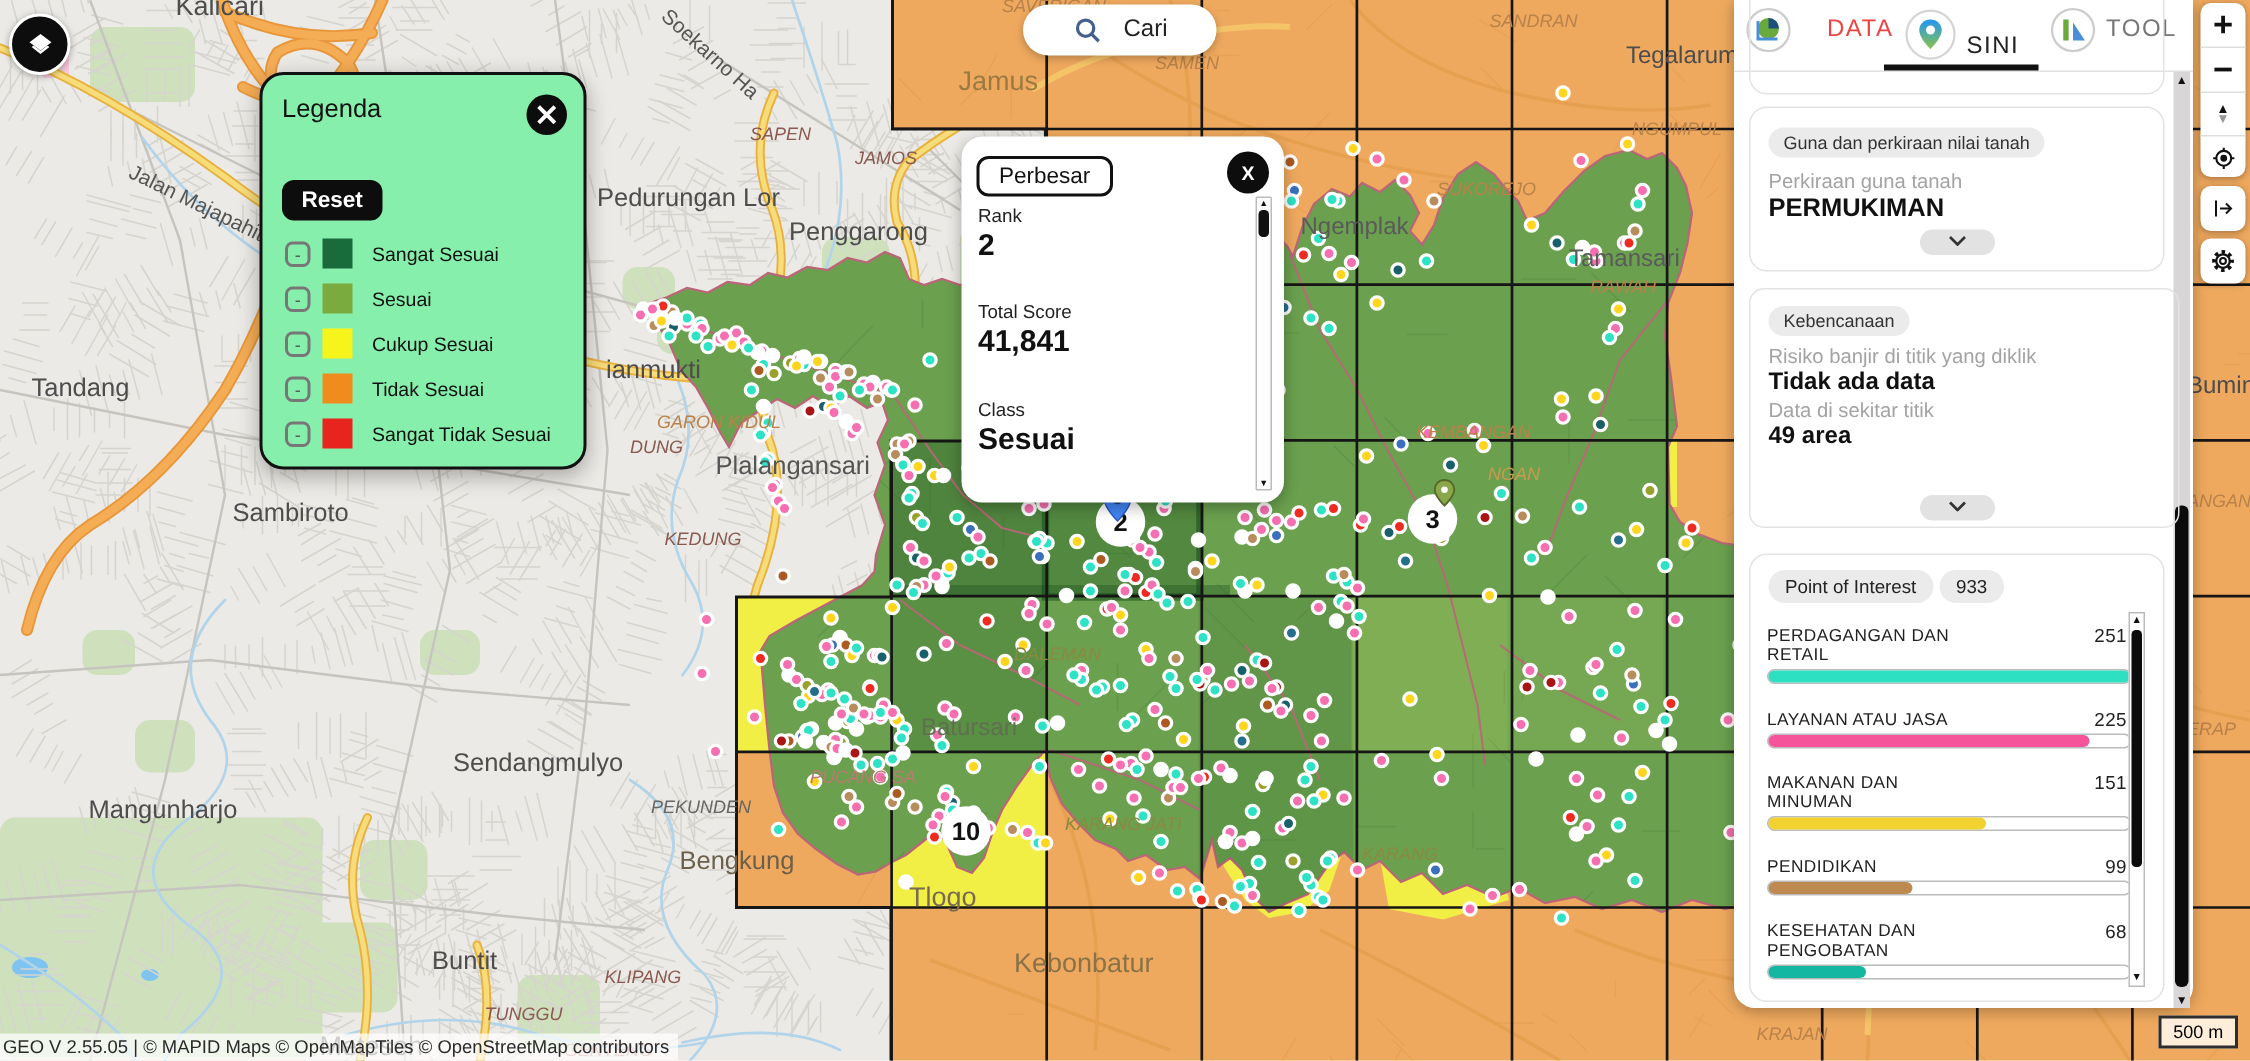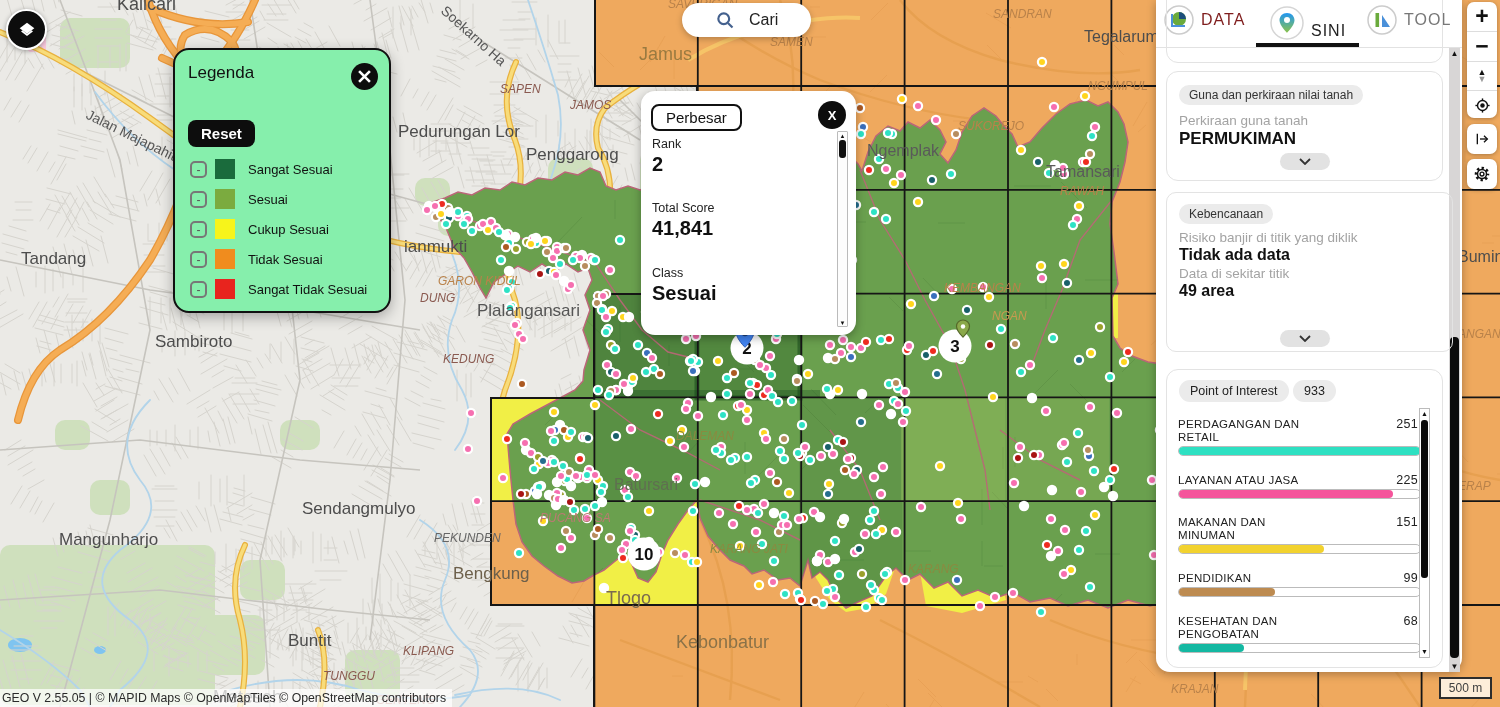--- a/index.html
+++ b/index.html
@@ -2743,21 +2743,21 @@
 
   <div style="position:absolute;left:0;top:0;width:100%;height:48px;border-bottom:1px solid #e2e2e2;box-sizing:border-box">
 
 <div style="position:absolute;left:8px;top:5px;display:flex;align-items:center">
         <svg width="30" height="30" viewBox="0 0 30 30">
           <circle cx="15" cy="15" r="14" fill="#fff" stroke="#ccc" stroke-width="1.5"></circle>
           <circle cx="15" cy="14" r="7" fill="#6aaa3c"></circle>
           <path d="M15,14 L15,7 A7,7 0 0 1 22,14 Z" fill="#1d4f7c"></path>
           <path d="M8,9 L8,21 L21,21" stroke="#4a90d9" stroke-width="2" fill="none"></path>
         </svg>
-        <span style="margin-left:7px;font-size:16px;color:#7f1d1d;letter-spacing:1px">DATA</span>
+        <span style="margin-left:24px;font-size:16px;color:#ef4444;letter-spacing:1px">DATA</span>
       </div>
 <div style="position:absolute;left:114px;top:6px;display:flex;align-items:flex-end">
         <svg width="34" height="34" viewBox="0 0 34 34">
           <circle cx="17" cy="17" r="16" fill="#fff" stroke="#d5d5d5" stroke-width="1.5"></circle>
           <defs>
             <linearGradient id="pg" x1="0" y1="0" x2="0" y2="1">
               <stop offset="0" stop-color="#2196f3"></stop>
               <stop offset="1" stop-color="#8bc34a"></stop>
             </linearGradient>
           </defs>
@@ -2866,13 +2866,13 @@
 <div style="position:absolute;left:1467px;top:159px;width:30px;height:30px;background:#fff;border-radius:7px;box-shadow:0 1px 4px rgba(0,0,0,.3);display:flex;align-items:center;justify-content:center">
   <svg width="18" height="18" viewBox="0 0 24 24" fill="none" stroke="#111">
       <circle cx="12" cy="12" r="8" stroke-width="3.4" stroke-dasharray="3.1 3.18" stroke-dashoffset="1.5"></circle>
       <circle cx="12" cy="12" r="6" stroke-width="2"></circle>
       <circle cx="12" cy="12" r="2.6" stroke-width="1.8"></circle>
     </svg>
 </div>
 
 <div style="position:absolute;left:0;bottom:0;height:18px;background:rgba(255,255,255,.72);padding:0 6px 0 2px;font-size:12.3px;color:#2a2a2a;line-height:18px;white-space:nowrap">GEO V 2.55.05 | © MAPID Maps © OpenMapTiles © OpenStreetMap contributors</div>
 
-<div style="position:absolute;left:1439px;top:677px;width:53px;height:22px;background:rgba(255,246,234,.88);border:2px solid #2d2d2d;box-sizing:border-box;text-align:center;font-size:12px;color:#404040;line-height:18px">500 m</div>
+<div style="position:absolute;left:1439px;top:677px;width:53px;height:22px;background:rgba(255,246,234,.88);border:2px solid #2d2d2d;box-sizing:border-box;text-align:center;font-size:12px;color:#000000;line-height:18px">500 m</div>
 
 </body></html>

